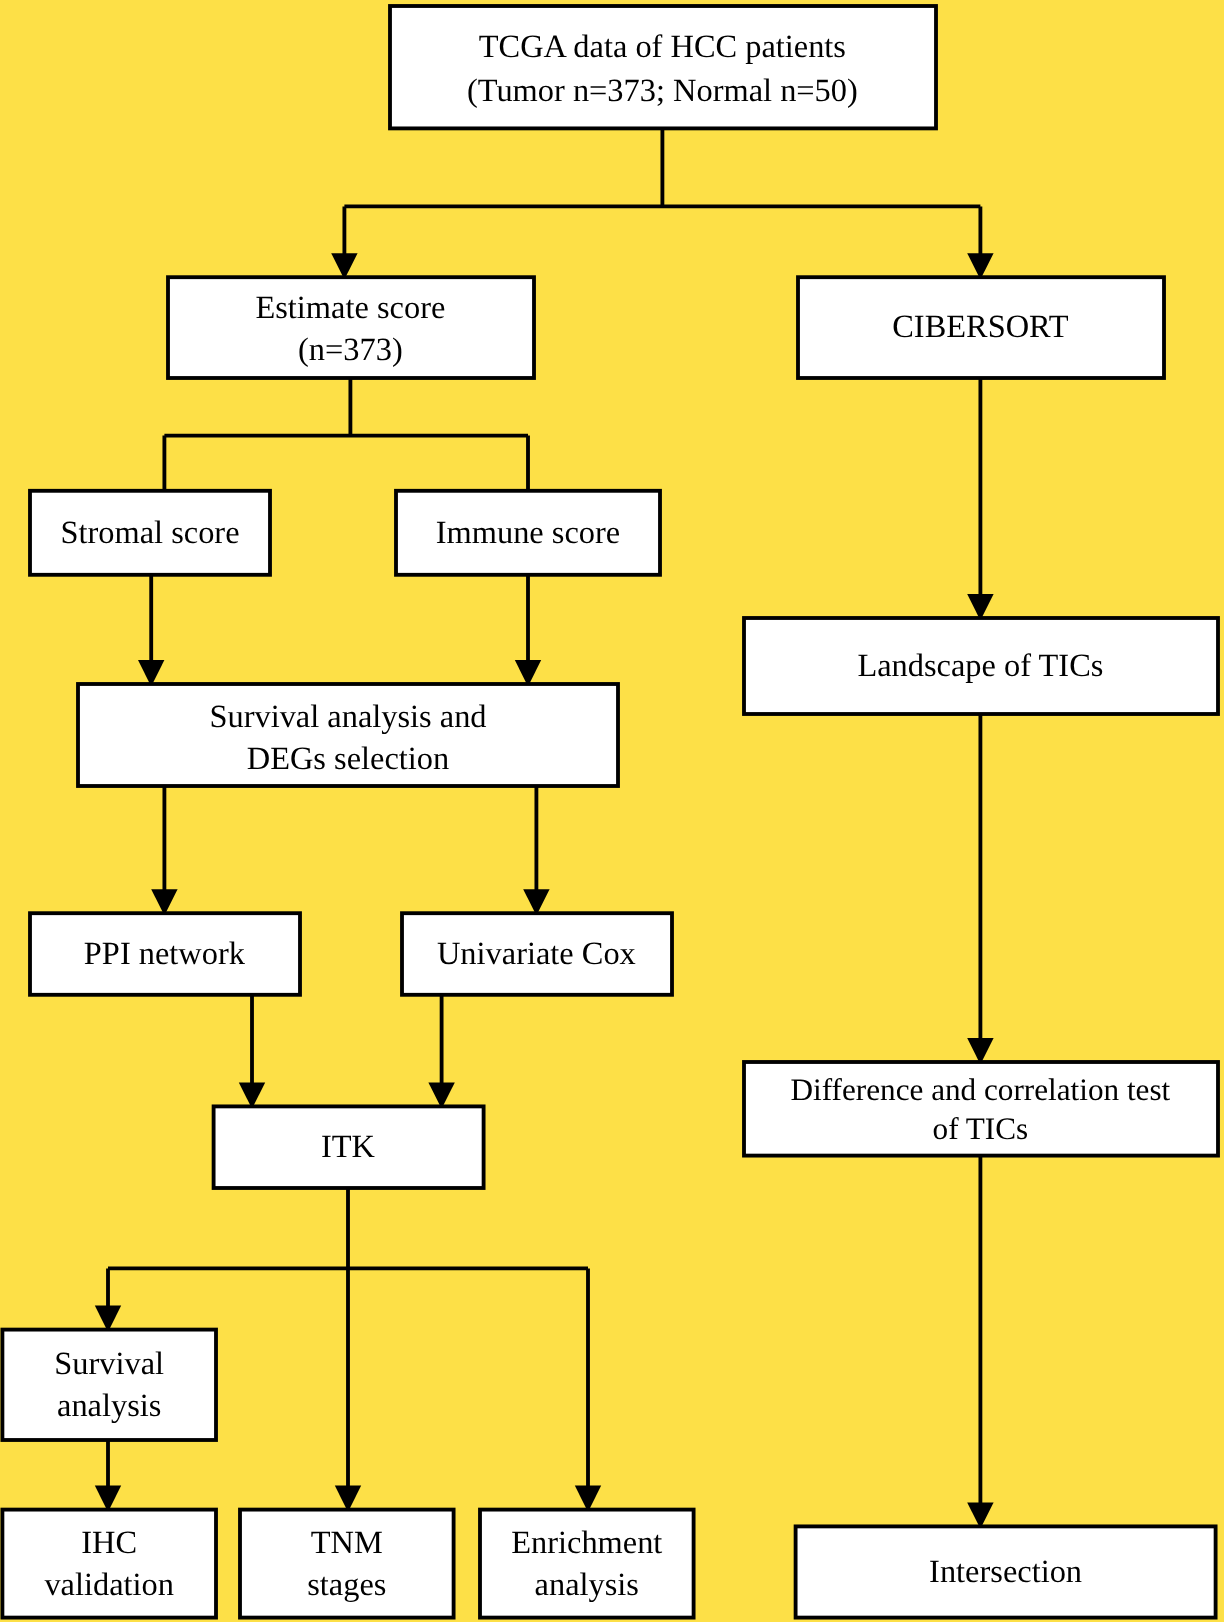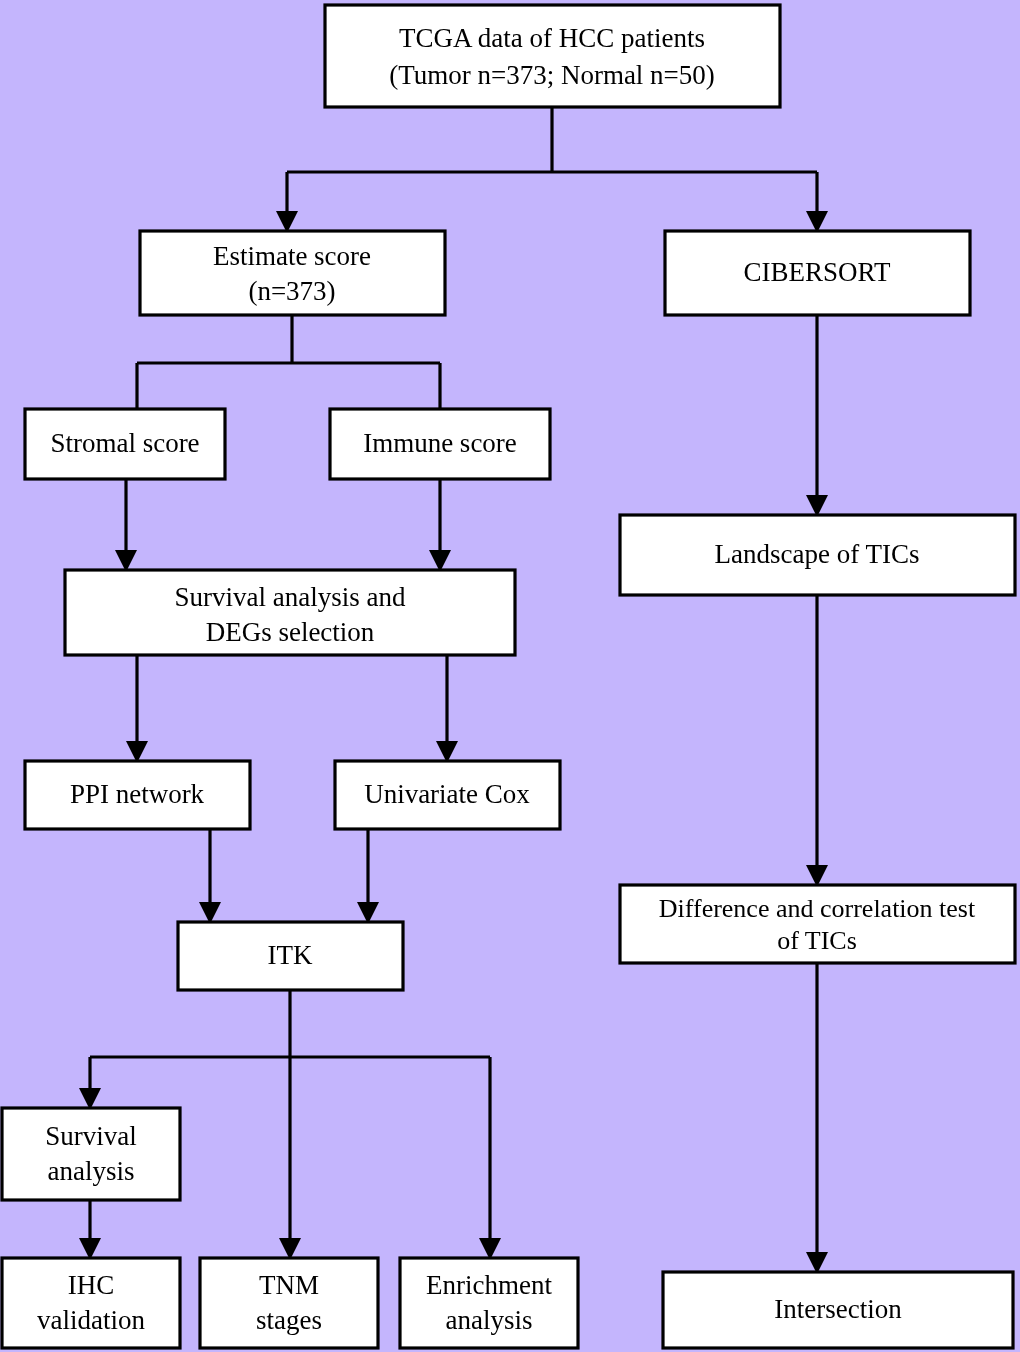--- a/index.html
+++ b/index.html
@@ -11,21 +11,21 @@
     width: 1020px;
     height: 1352px;
     font-family: "Liberation Serif", "DejaVu Serif", serif;
     color: #000000;
     overflow: hidden;
   }
   #flowchart-root {
     position: relative;
     width: 1020px;
     height: 1352px;
-    background: #c4b5fd;
+    background: #fde047;
   }
   svg.flow-canvas {
     position: absolute;
     top: 0;
     left: 0;
     width: 1020px;
     height: 1352px;
     display: block;
   }
   .node-box {

